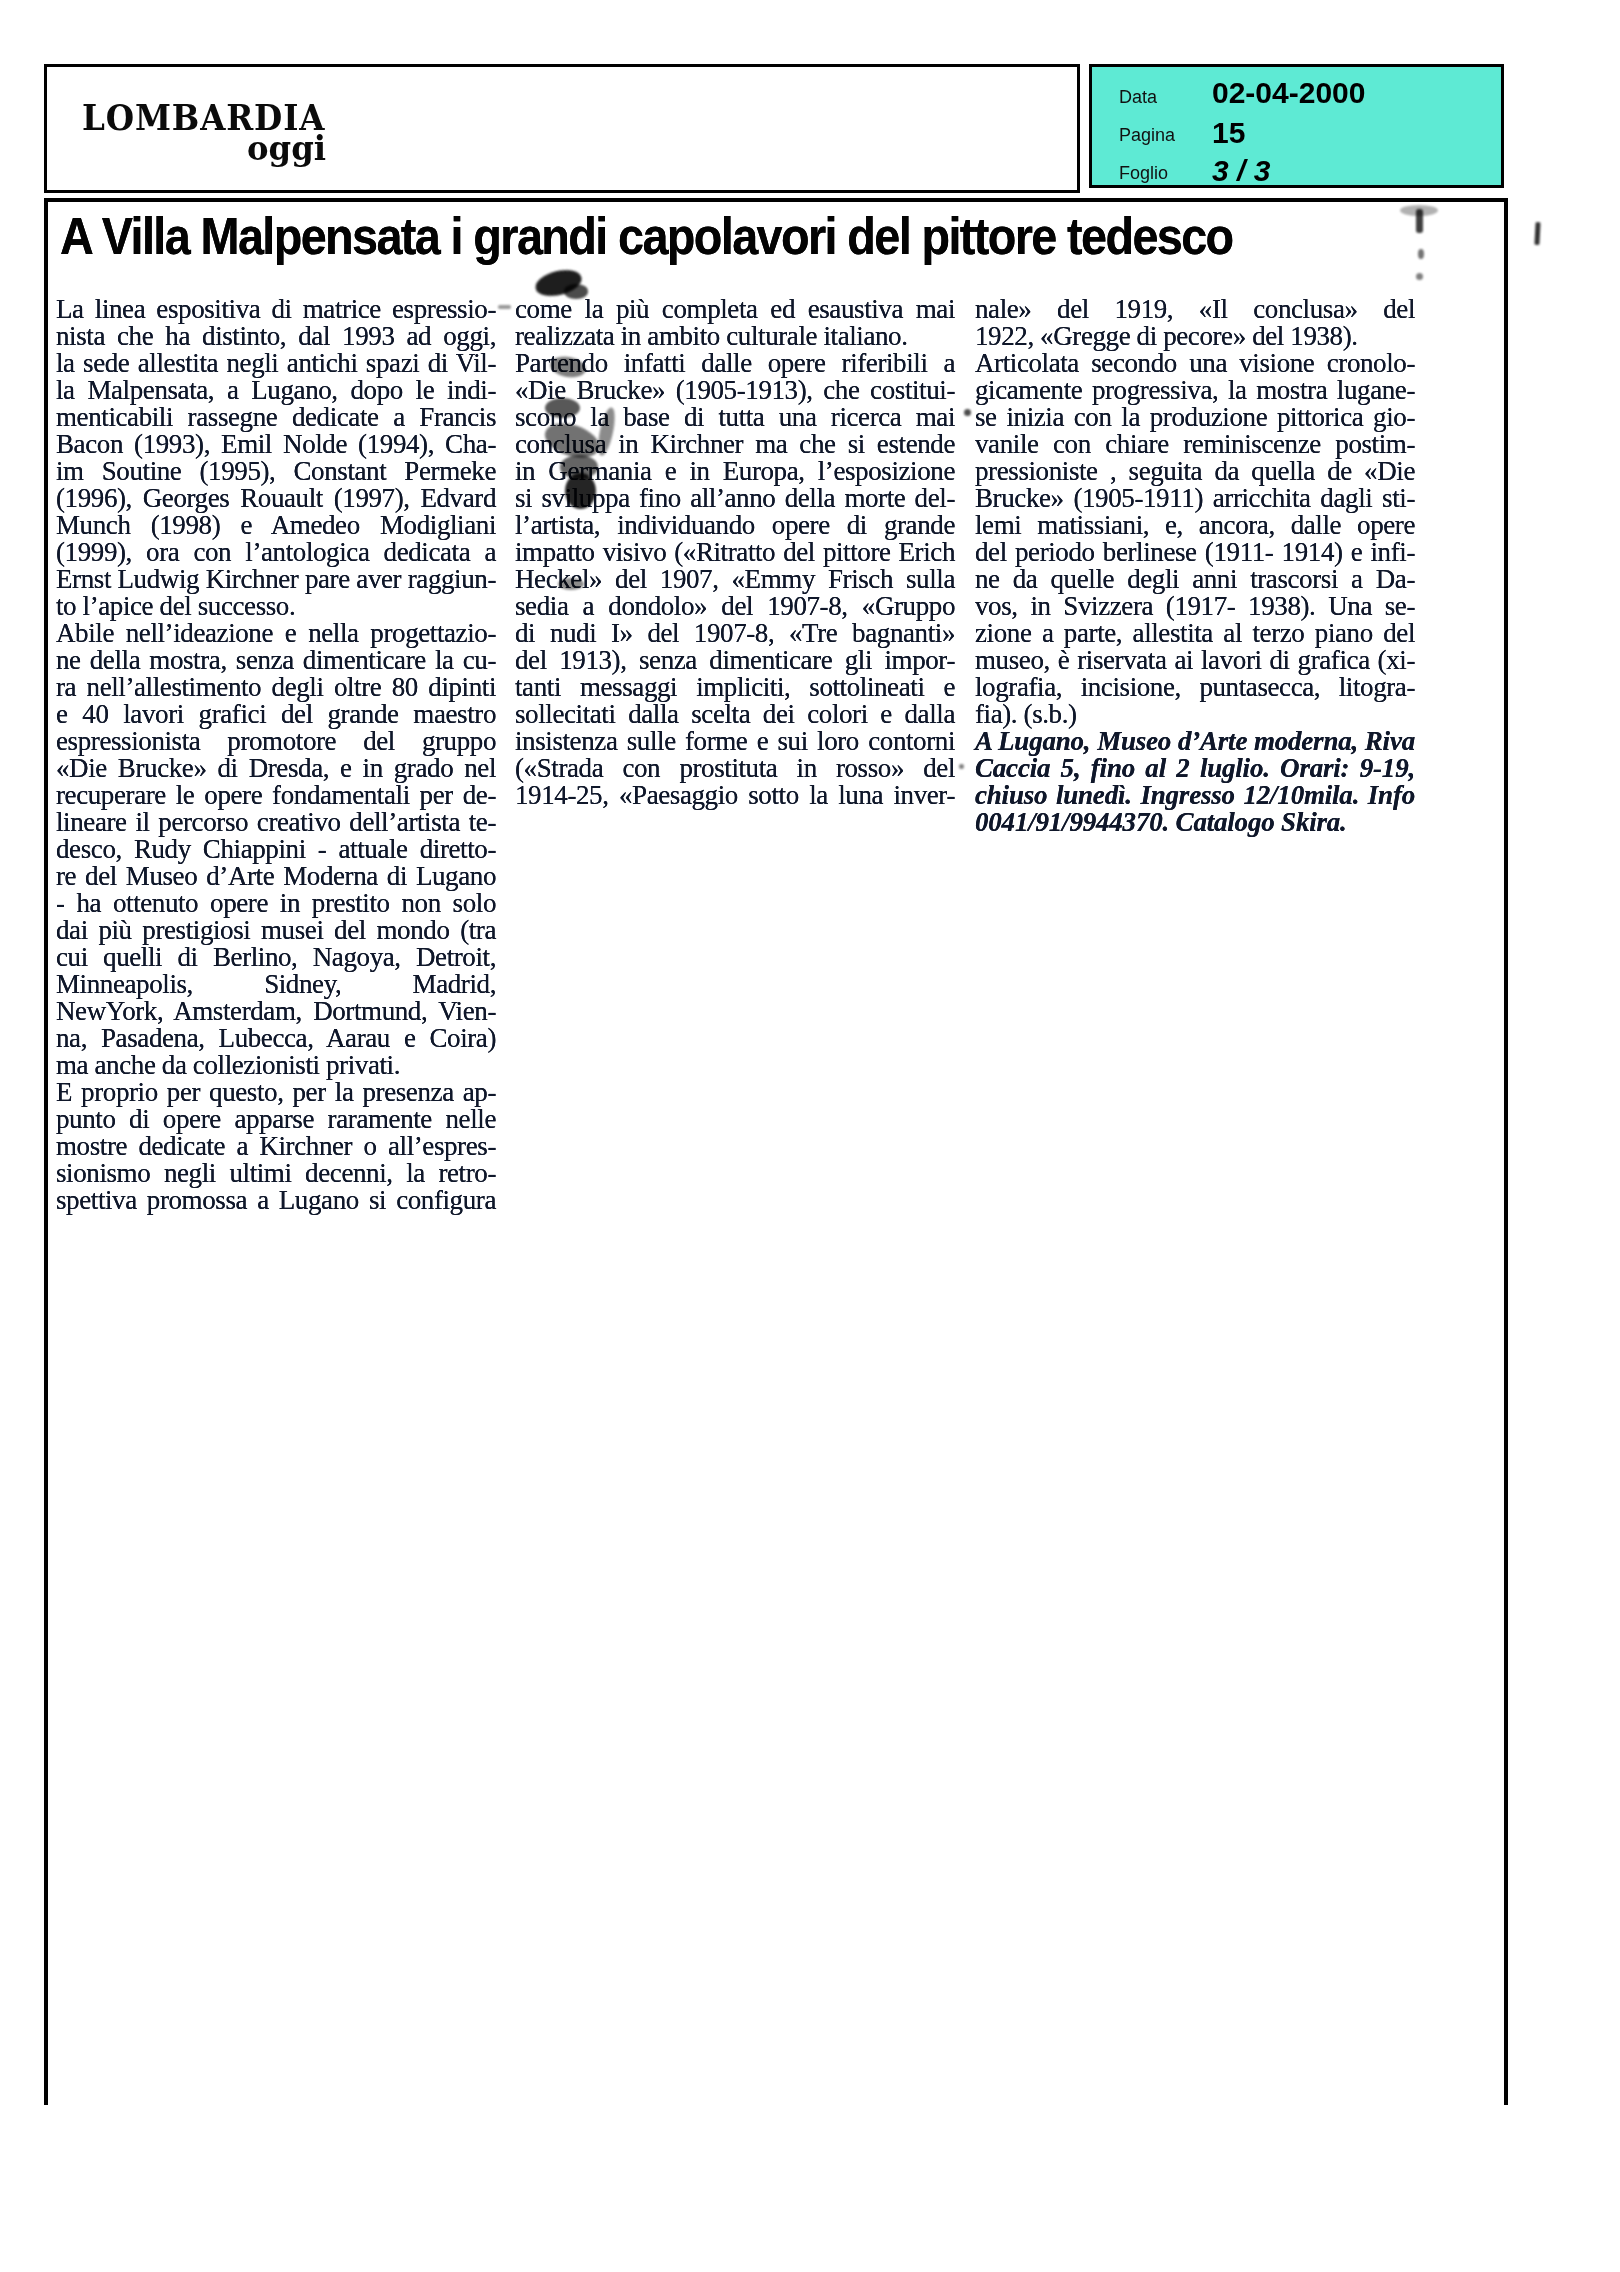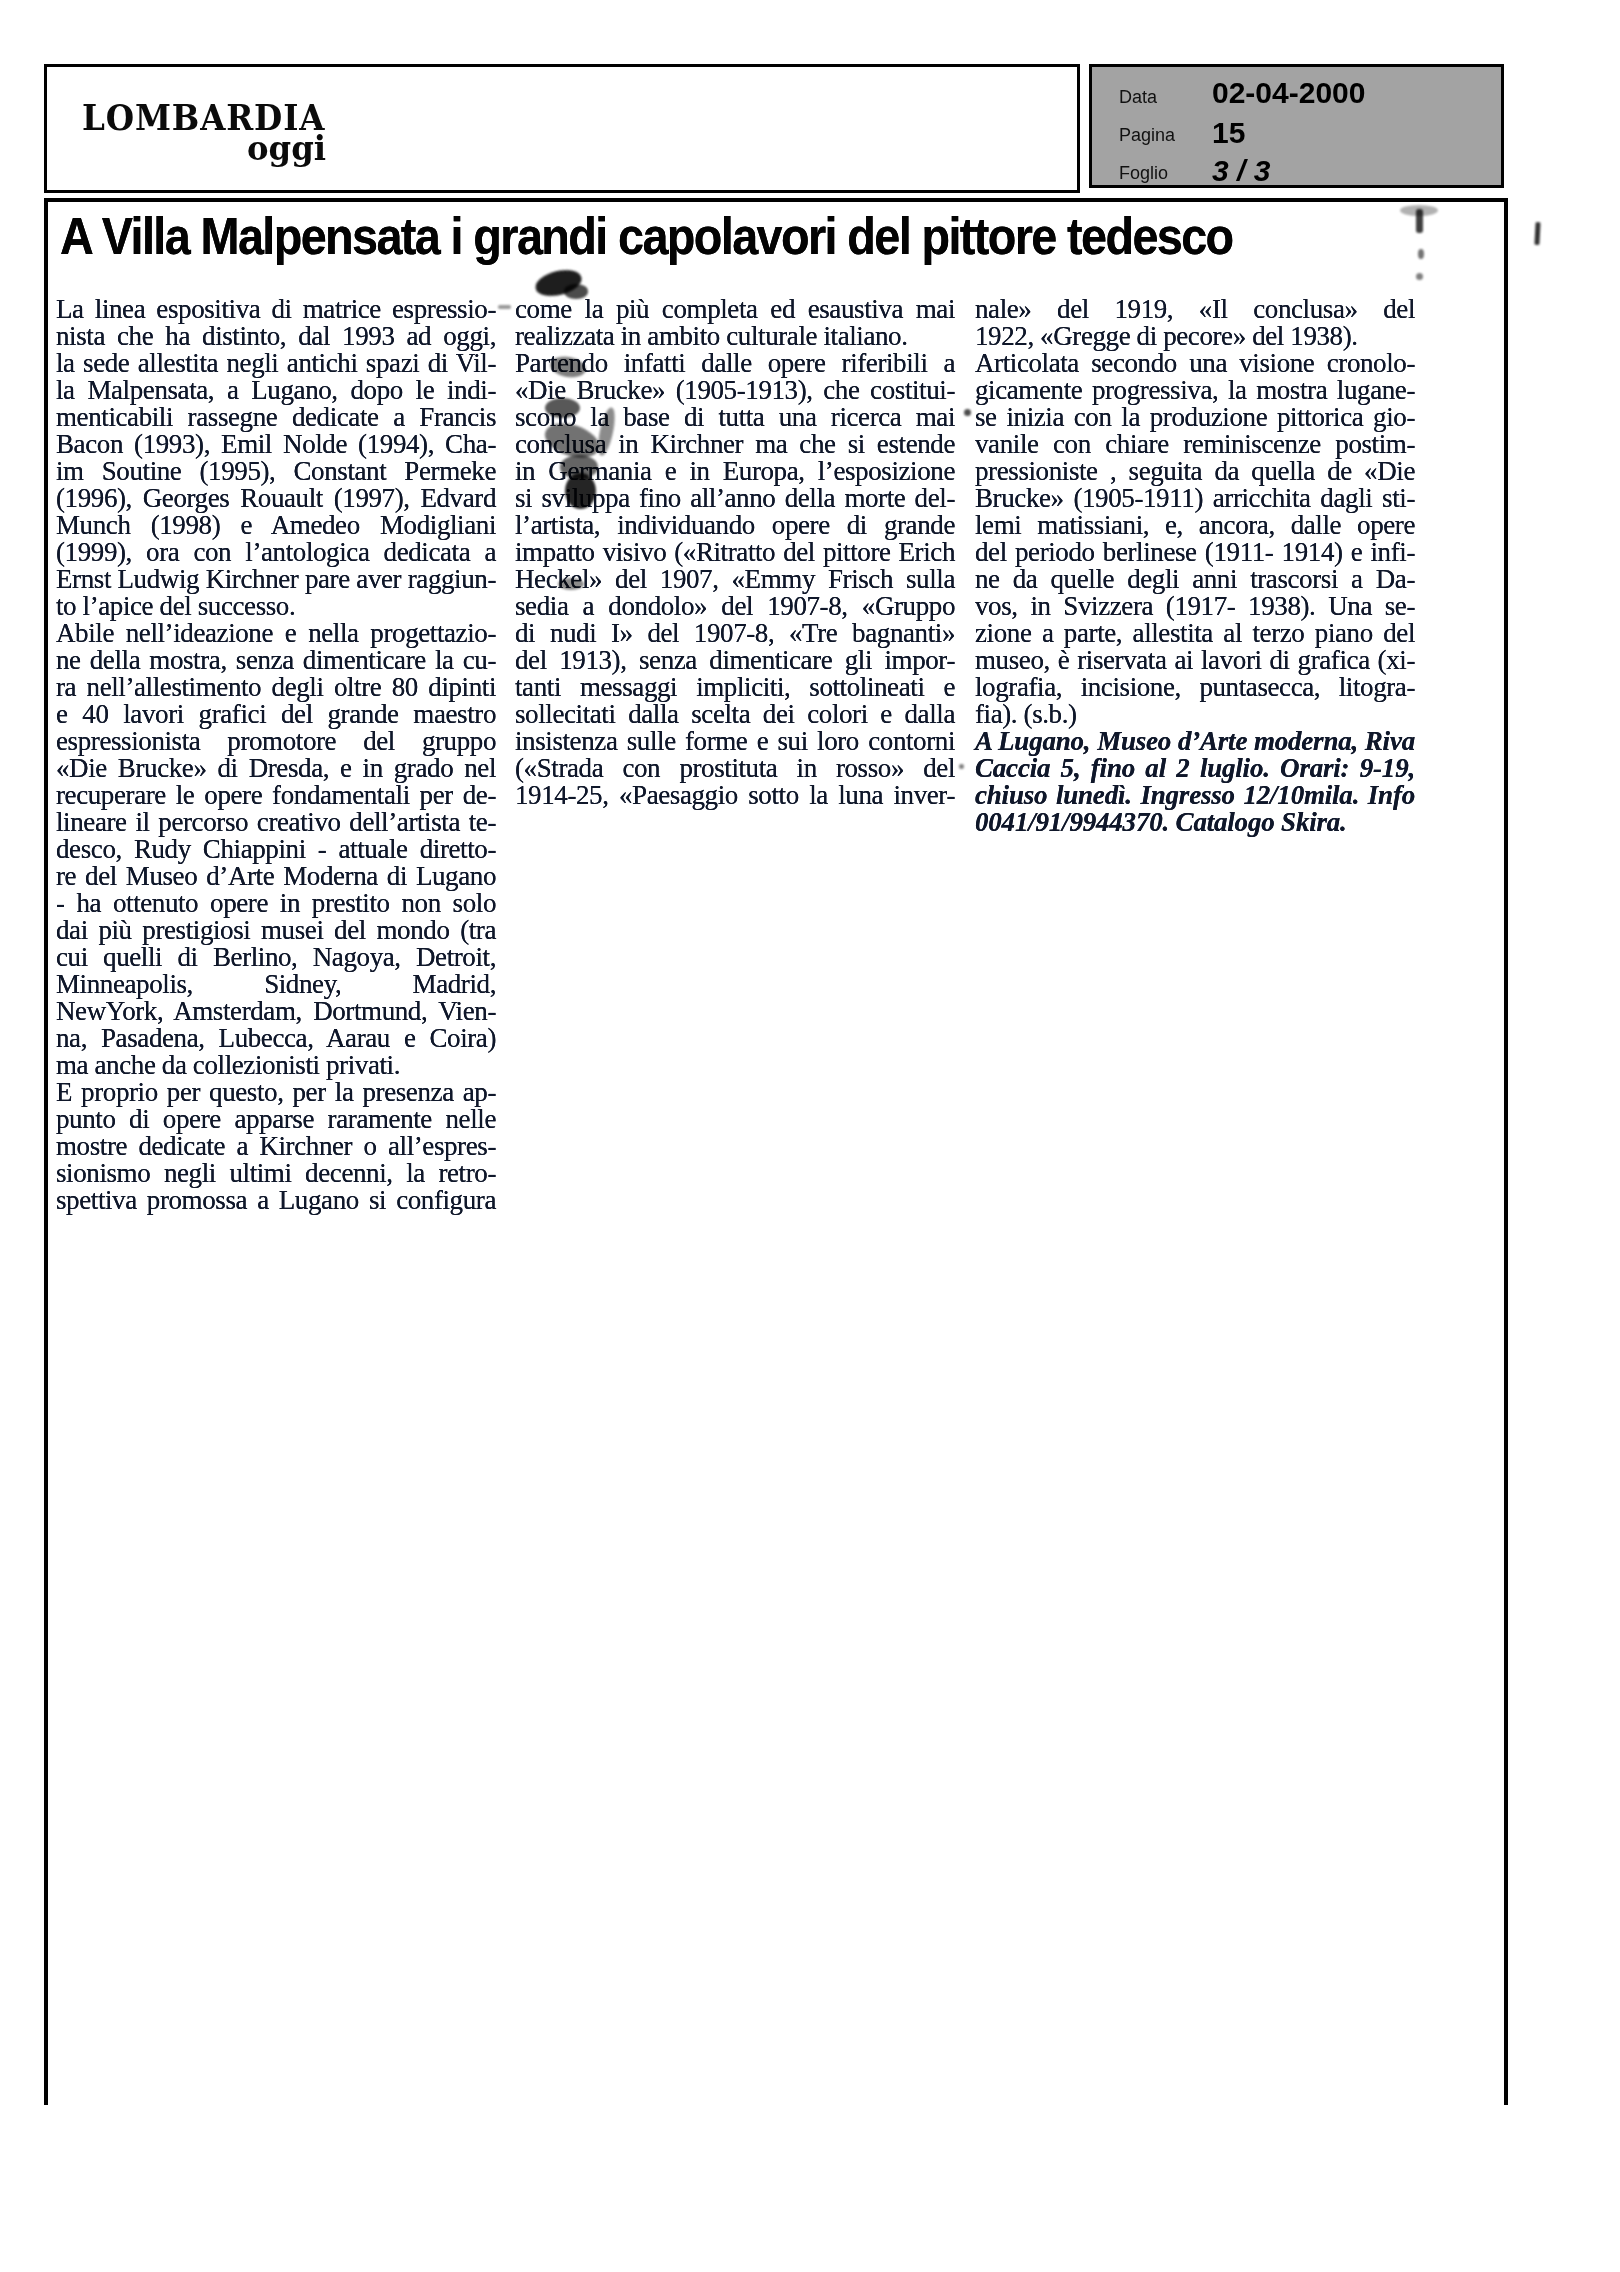--- a/index.html
+++ b/index.html
@@ -10,21 +10,21 @@
   .logo-box{position:absolute;left:44px;top:64px;width:1036px;height:129px;
             border:3.6px solid #000;box-sizing:border-box;background:#fff;}
   .logo-main{position:absolute;left:35px;top:33px;font-family:"DejaVu Serif",serif;
              font-weight:bold;font-size:35px;line-height:1;letter-spacing:0.9px;
              transform:scaleX(.93);transform-origin:left top;white-space:nowrap;}
   .logo-sub{position:absolute;left:35px;top:64px;width:244px;text-align:right;
             font-family:"DejaVu Serif",serif;font-weight:bold;font-size:34px;line-height:1;
             transform:scaleX(.95);transform-origin:right top;}
 
   .meta-box{position:absolute;left:1089px;top:64px;width:415px;height:124px;
-            border:3.6px solid #000;box-sizing:border-box;background:#a3a3a3;}
+            border:3.6px solid #000;box-sizing:border-box;background:#5eead4;}
   .meta-label{position:absolute;left:27px;font-family:"Liberation Sans",sans-serif;
               font-size:18px;color:#111;}
   .meta-value{position:absolute;left:120px;font-family:"Liberation Sans",sans-serif;
               font-weight:bold;font-size:30px;color:#000;line-height:1;text-align:center;}
 
   
   .main-box{position:absolute;left:44px;top:198px;width:1464px;height:1962px;
             border:4.5px solid #000;border-bottom-width:5.5px;box-sizing:border-box;background:#fff;}
 
   .headline{position:absolute;left:60px;top:209px;margin:0;white-space:nowrap;

